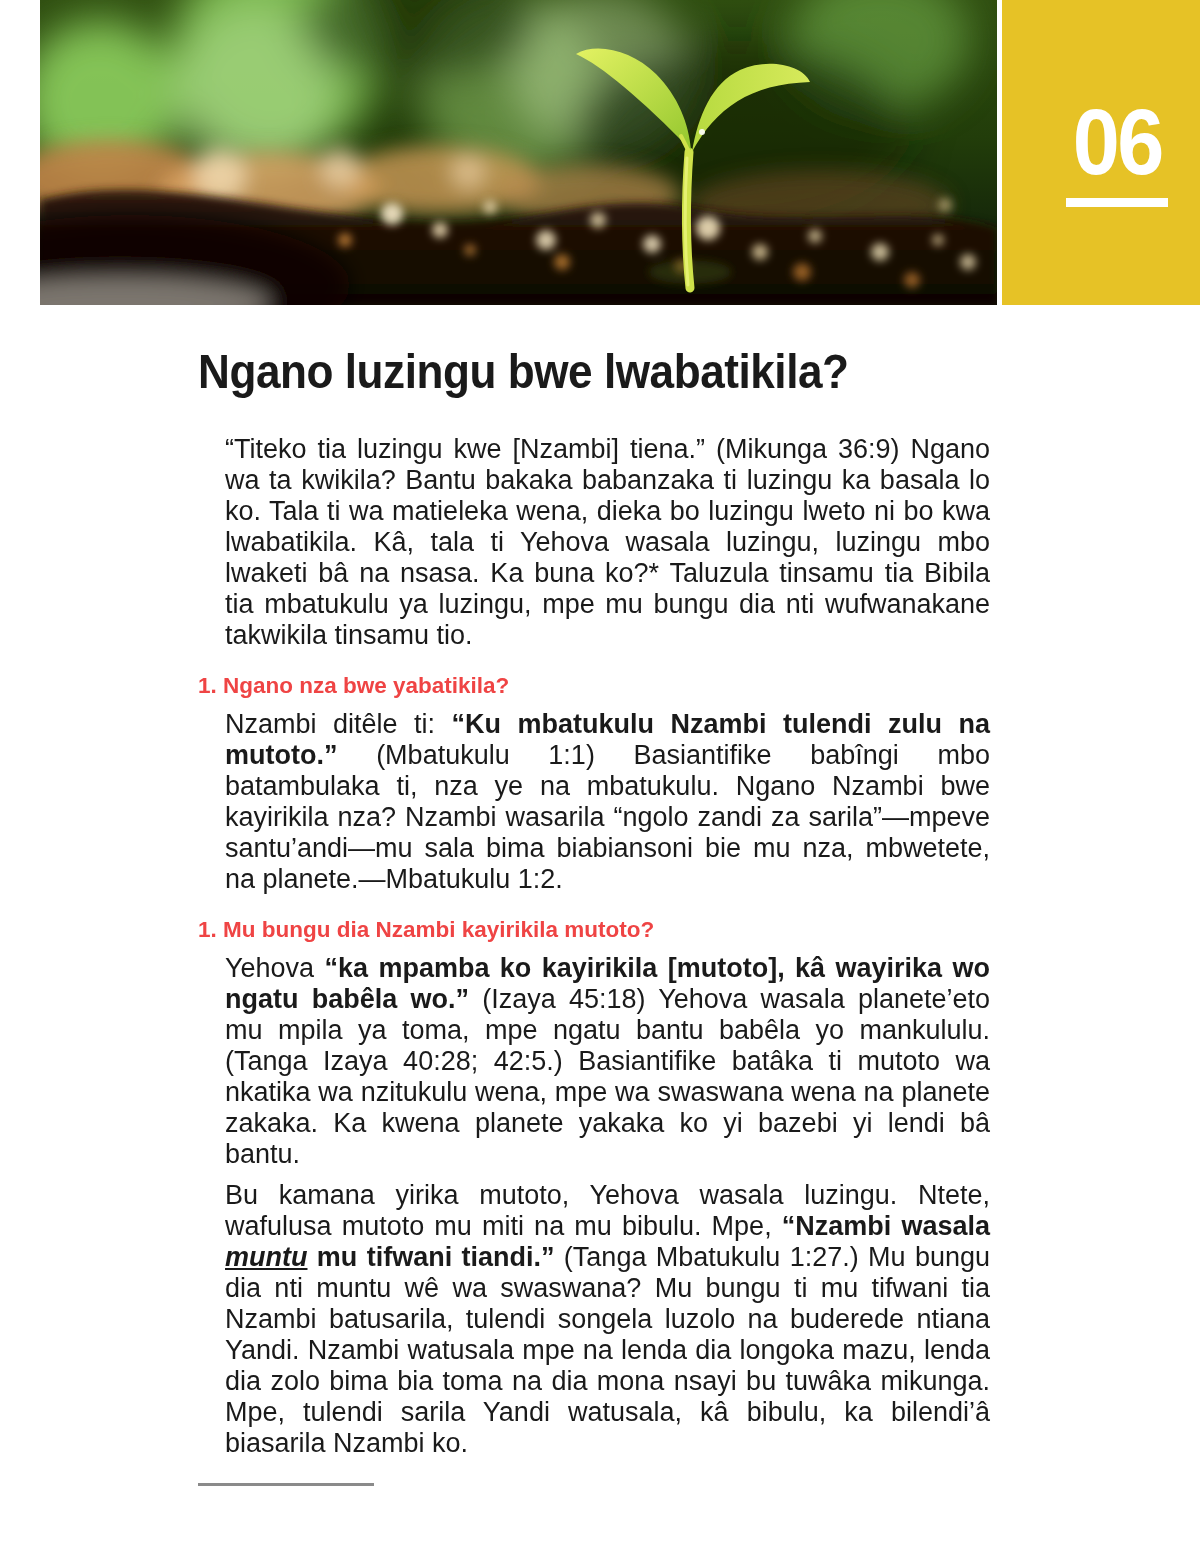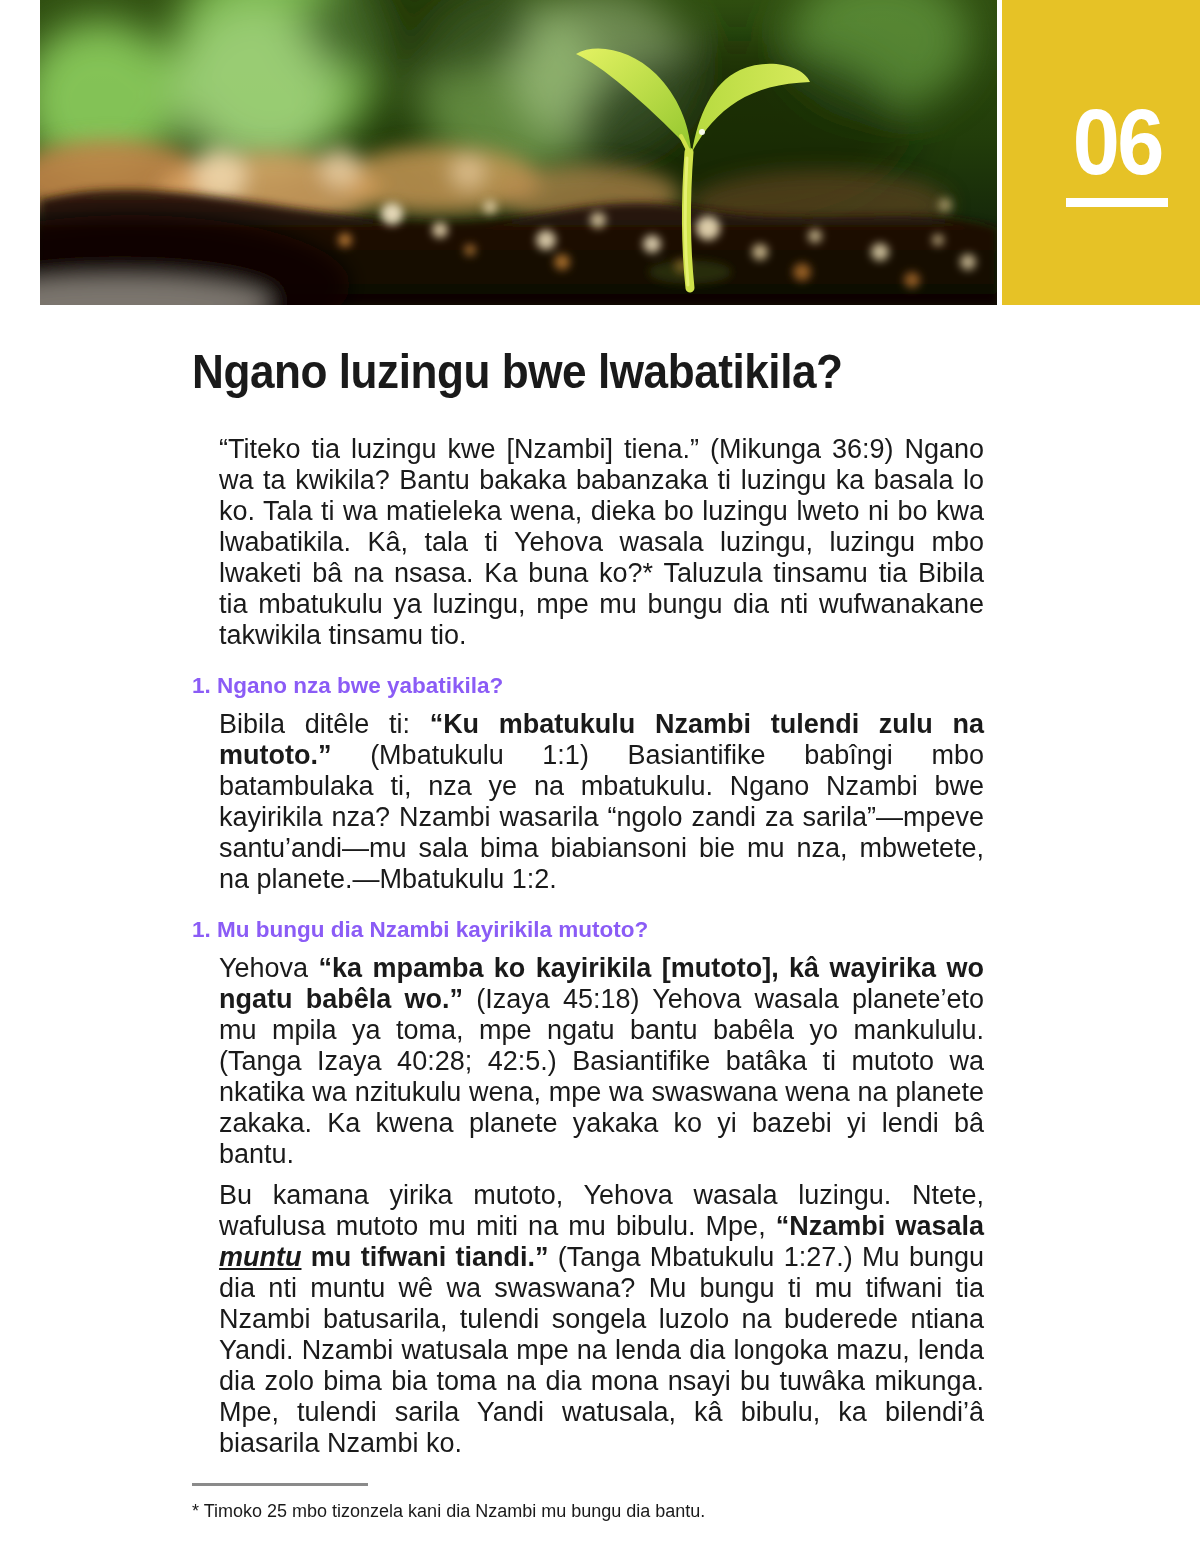--- a/index.html
+++ b/index.html
@@ -9,26 +9,26 @@
   
   .hero-photo{position:absolute;left:0;top:0;width:957px;height:305px;overflow:hidden;}
   .hero-photo svg{display:block;}
   .badge{position:absolute;left:962px;top:0;width:230px;height:305px;
          display:flex;flex-direction:column;align-items:center;}
   .badge-num{margin-top:96px;font-size:92px;line-height:1;font-weight:bold;color:#ffffff;
              letter-spacing:-3px;transform:scaleX(.92);}
   .badge-bar{width:102px;height:9px;background:#ffffff;margin-top:10px;}
 
   
-  .content{position:absolute;left:152px;top:305px;width:792px;color:#1a1a1a;}
+  .content{position:absolute;left:158px;top:305px;width:792px;color:#1a1a1a;}
   .title{margin:40px 0 0;font-size:49px;font-weight:bold;line-height:1.08;
          white-space:nowrap;letter-spacing:-.5px;transform:scaleX(.9);transform-origin:left center;}
   .para{margin:0 0 0 27px;width:765px;font-size:27px;line-height:31px;text-align:justify;}
   .intro{margin-top:36px;}
-  .sec-h{margin:21px 0 0;font-size:22.5px;font-weight:bold;color:#8b5cf6;line-height:1.2;}
+  .sec-h{margin:21px 0 0;font-size:22.5px;font-weight:bold;color:#ef4444;line-height:1.2;}
   .sec-p{margin-top:10px;}
   .b{font-weight:bold;}
   .bi{font-weight:bold;font-style:italic;text-decoration:underline;}
   .rule{margin:24px 0 0;width:176px;height:3px;background:#8a8a8a;}
   .footnote{margin:13px 0 0;font-size:18px;line-height:24px;}
 </style>
 </head>
 <body>
 
 <div class="page">
@@ -135,29 +135,28 @@
     <div class="badge-bar"></div>
   </div>
 
   <main class="content">
     <h1 class="title">Ngano luzingu bwe lwabatikila?</h1>
 
     <p class="para intro"><span>“Titeko tia luzingu kwe [Nzambi] tiena.” (Mikunga 36:9) Ngano wa ta kwikila? Bantu bakaka babanzaka ti luzingu ka basala lo ko. Tala ti wa matieleka wena, dieka bo luzingu lweto ni bo kwa lwabatikila. Kâ, tala ti Yehova wasala luzingu, luzingu mbo lwaketi bâ na nsasa. Ka buna ko?* Taluzula tinsamu tia Bibila tia mbatukulu ya luzingu, mpe mu bungu dia nti wufwanakane takwikila tinsamu tio.</span></p>
 
     <section>
       <h2 class="sec-h">1. Ngano nza bwe yabatikila?</h2>
-      <p class="para sec-p"><span>Bibila ditêle ti: </span><span class="b">“Ku mbatukulu Nzambi tulendi zulu na mutoto.”</span><span> (Mbatukulu 1:1) Basiantifike babîngi mbo batambulaka ti, nza ye na mbatukulu. Ngano Nzambi bwe kayirikila nza? Nzambi wasarila “ngolo zandi za sarila”—mpeve santu’andi—mu sala bima biabiansoni bie mu nza, mbwetete, na planete.—Mbatukulu 1:2.</span></p>
+      <p class="para sec-p"><span>Nzambi ditêle ti: </span><span class="b">“Ku mbatukulu Nzambi tulendi zulu na mutoto.”</span><span> (Mbatukulu 1:1) Basiantifike babîngi mbo batambulaka ti, nza ye na mbatukulu. Ngano Nzambi bwe kayirikila nza? Nzambi wasarila “ngolo zandi za sarila”—mpeve santu’andi—mu sala bima biabiansoni bie mu nza, mbwetete, na planete.—Mbatukulu 1:2.</span></p>
     </section>
 
     <section>
       <h2 class="sec-h">1. Mu bungu dia Nzambi kayirikila mutoto?</h2>
       <p class="para sec-p"><span>Yehova </span><span class="b">“ka mpamba ko kayirikila [mutoto], kâ wayirika wo ngatu babêla wo.”</span><span> (Izaya 45:18) Yehova wasala planete’eto mu mpila ya toma, mpe ngatu bantu babêla yo mankululu. (Tanga Izaya 40:28; 42:5.) Basiantifike batâka ti mutoto wa nkatika wa nzitukulu wena, mpe wa swaswana wena na planete zakaka. Ka kwena planete yakaka ko yi bazebi yi lendi bâ bantu.</span></p>
     </section>
 
     <section>
       <p class="para sec-p"><span>Bu kamana yirika mutoto, Yehova wasala luzingu. Ntete, wafulusa mutoto mu miti na mu bibulu. Mpe, </span><span class="b">“Nzambi wasala </span><span class="bi">muntu</span><span class="b"> mu tifwani tiandi.”</span><span> (Tanga Mbatukulu 1:27.) Mu bungu dia nti muntu wê wa swaswana? Mu bungu ti mu tifwani tia Nzambi batusarila, tulendi songela luzolo na buderede ntiana Yandi. Nzambi watusala mpe na lenda dia longoka mazu, lenda dia zolo bima bia toma na dia mona nsayi bu tuwâka mikunga. Mpe, tulendi sarila Yandi watusala, kâ bibulu, ka bilendi’â biasarila Nzambi ko.</span></p>
     </section>
 
     <div class="rule"></div>
-    <p class="footnote">* Timoko 25 mbo tizonzela kani dia Nzambi mu bungu dia bantu.</p>
   </main>
 
 </div>
 
 </body></html>

